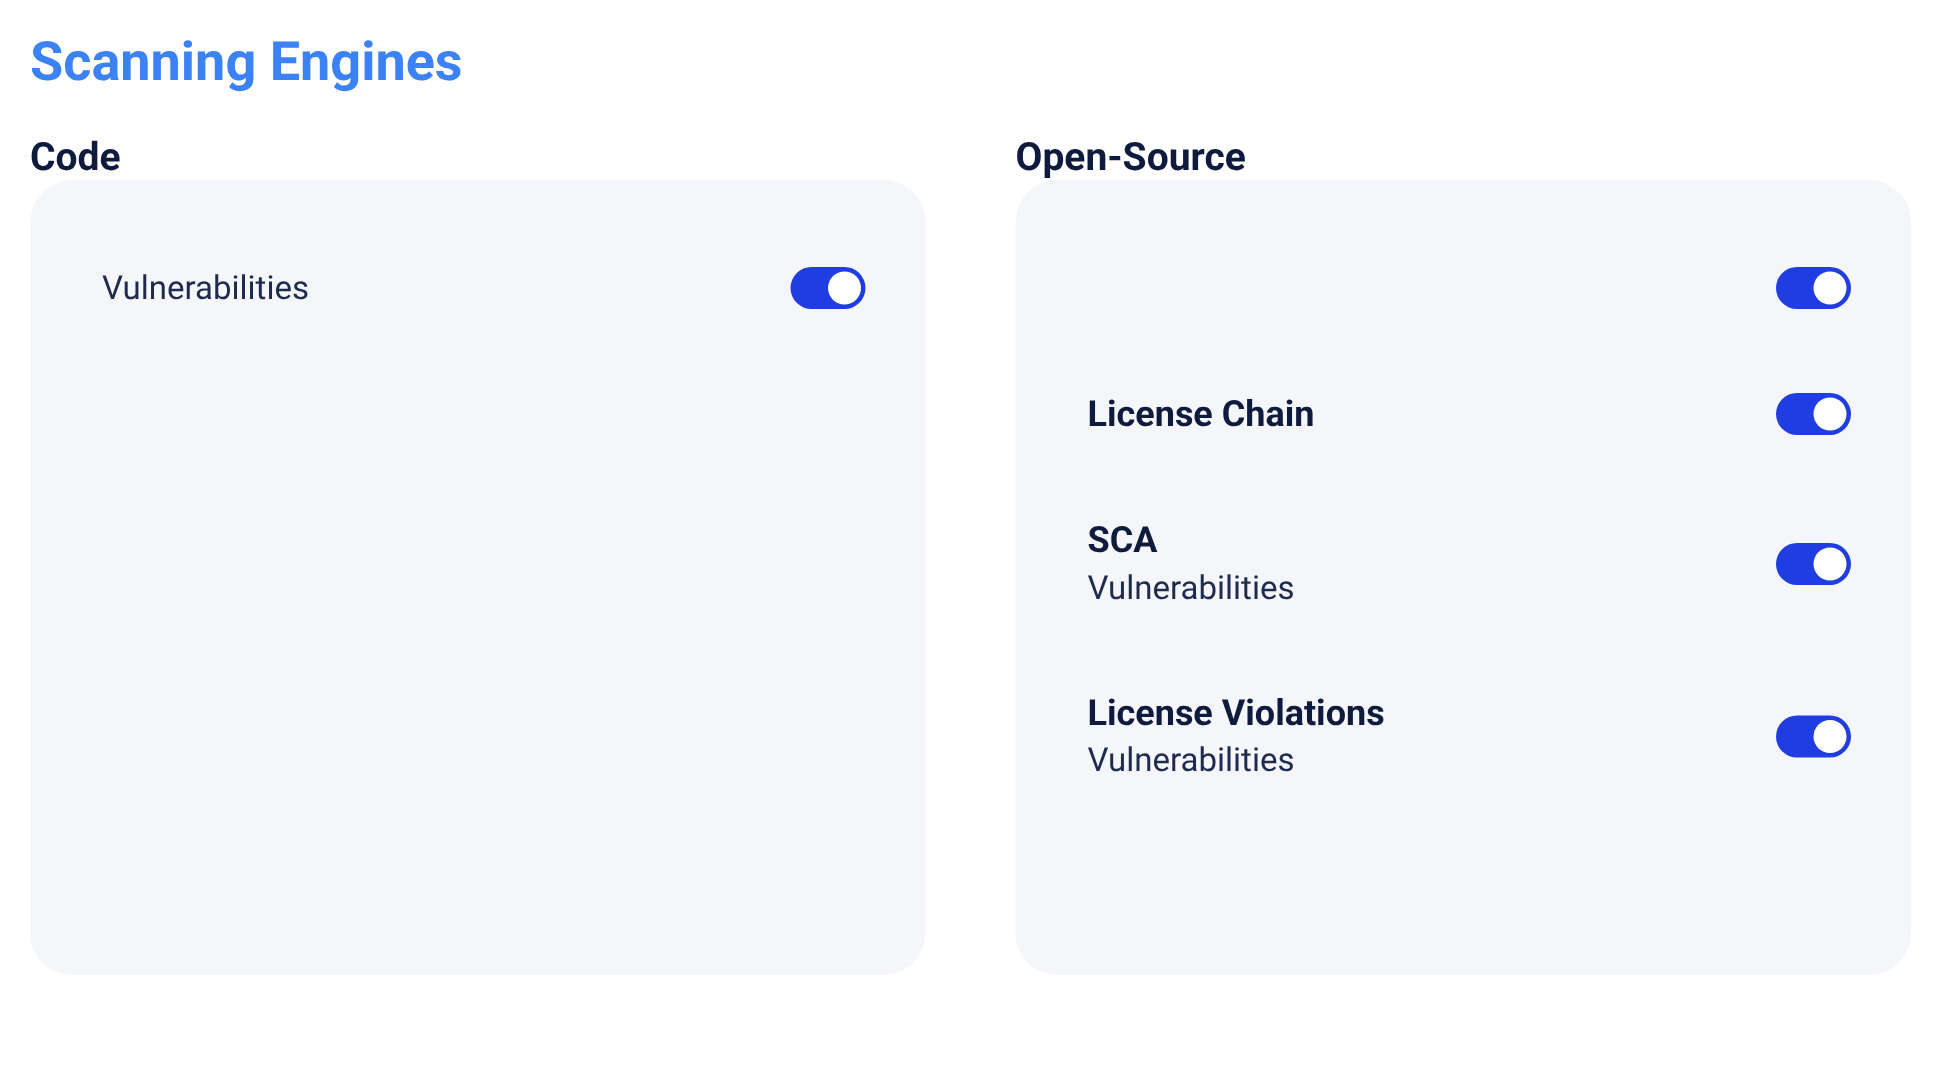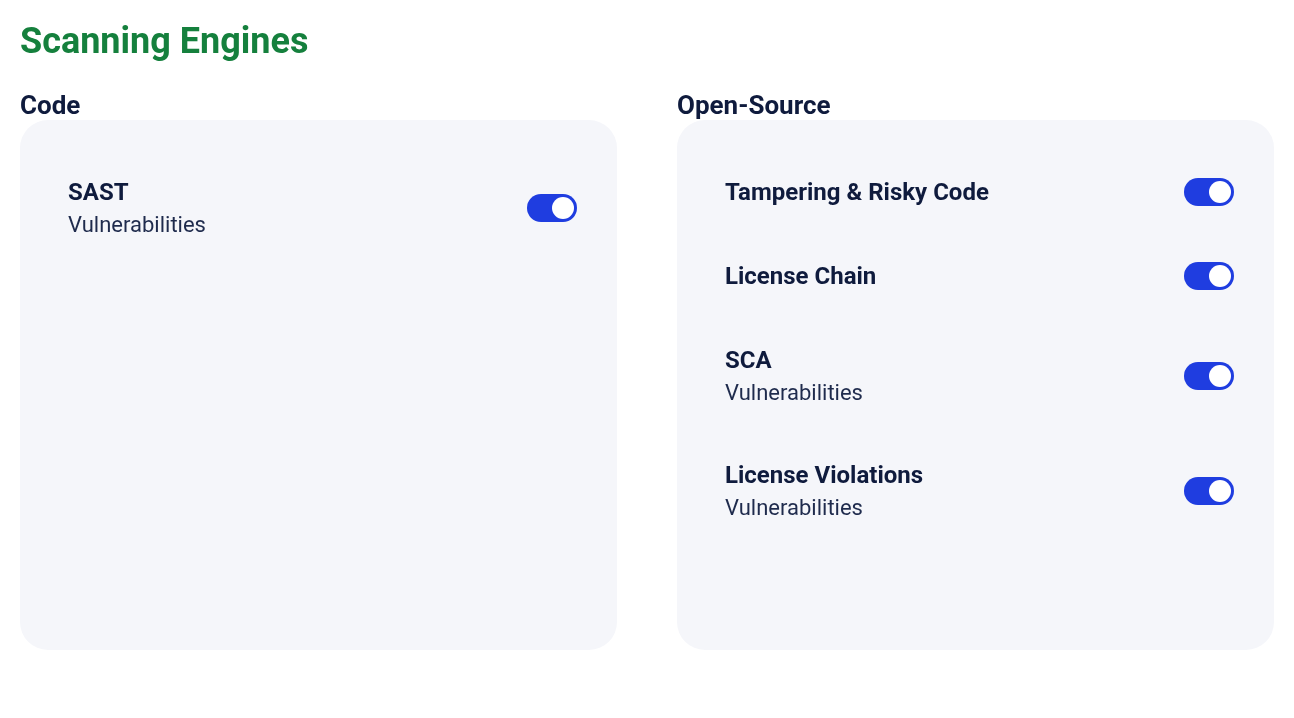--- a/index.html
+++ b/index.html
@@ -11,21 +11,21 @@
     font-family: -apple-system, BlinkMacSystemFont, "Segoe UI", Roboto, Helvetica, Arial, sans-serif;
     background: #ffffff;
     width: 1294px;
     height: 718px;
     padding: 20px;
     color: #0f1b3d;
   }
   .page-title {
     font-size: 36px;
     font-weight: 700;
-    color: #15803d;
+    color: #3b82f6;
     margin-bottom: 28px;
   }
   .columns {
     display: flex;
     gap: 60px;
   }
   .column {
     flex: 1;
     min-width: 0;
   }
@@ -89,38 +89,36 @@
 <h1 class="page-title">Scanning Engines</h1>
 
 <div class="columns">
 
   <div class="column">
     <h2 class="section-title">Code</h2>
     <div class="card">
 
       <div class="engine-row">
         <div class="engine-text">
-          <span class="engine-name">SAST</span>
           <span class="engine-desc">Vulnerabilities</span>
         </div>
         <div class="toggle">
           <div class="knob"></div>
         </div>
       </div>
 
     </div>
   </div>
 
   <div class="column">
     <h2 class="section-title">Open-Source</h2>
     <div class="card">
 
       <div class="engine-row">
         <div class="engine-text">
-          <span class="engine-name">Tampering &amp; Risky Code</span>
         </div>
         <div class="toggle">
           <div class="knob"></div>
         </div>
       </div>
 
       <div class="engine-row">
         <div class="engine-text">
           <span class="engine-name">License Chain</span>
         </div>

